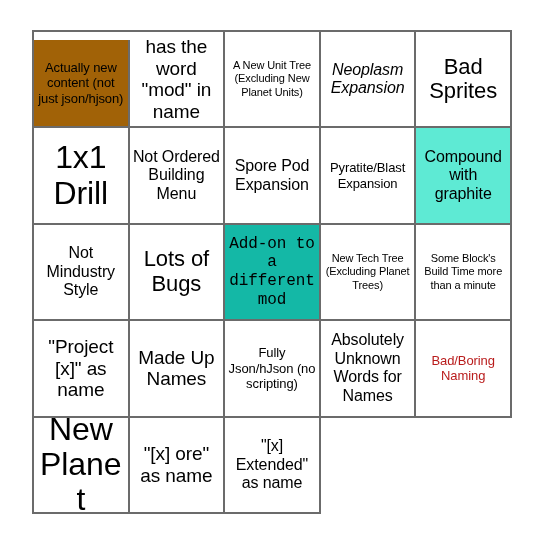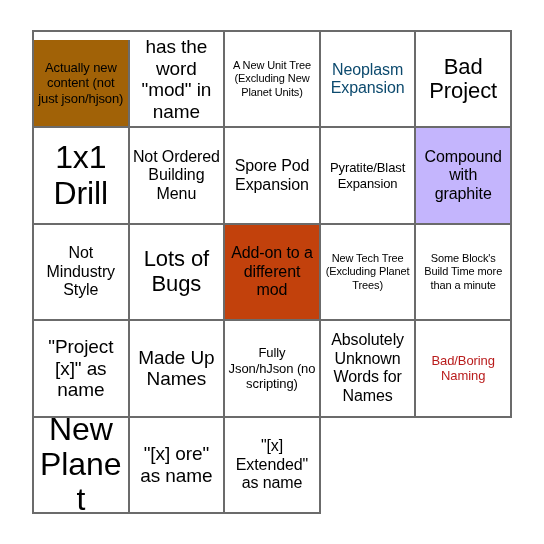--- a/index.html
+++ b/index.html
@@ -67,47 +67,47 @@
     <div class="bingo-cell" data-size="s" style="border-right-color: rgb(107, 107, 107); border-bottom-color: rgb(107, 107, 107); background: #a16207; margin-top: 8px;">
       <span class="cell-text" style="color: rgb(0, 0, 0);">Actually new content (not just json/hjson)</span>
     </div>
     <div class="bingo-cell" data-size="l" style="border-right-color: rgb(107, 107, 107); border-bottom-color: rgb(107, 107, 107); background: rgb(255, 255, 255);">
       <span class="cell-text" style="color: rgb(0, 0, 0);">has the word "mod" in name</span>
     </div>
     <div class="bingo-cell" data-size="xs" style="border-right-color: rgb(107, 107, 107); border-bottom-color: rgb(107, 107, 107); background: rgb(255, 255, 255);">
       <span class="cell-text" style="color: rgb(0, 0, 0);">A New Unit Tree (Excluding New Planet Units)</span>
     </div>
     <div class="bingo-cell" data-size="m" style="border-right-color: rgb(107, 107, 107); border-bottom-color: rgb(107, 107, 107); background: rgb(255, 255, 255);">
-      <span class="cell-text" style="color: #0c4a6e;">Neoplasm Expansion</span>
+      <span class="cell-text" style="color: #000000; font-style: italic;">Neoplasm Expansion</span>
     </div>
     <div class="bingo-cell" data-size="xl" style="border-right-color: rgb(107, 107, 107); border-bottom-color: rgb(107, 107, 107); background: rgb(255, 255, 255);">
-      <span class="cell-text" style="color: rgb(0, 0, 0);">Bad Project</span>
+      <span class="cell-text" style="color: rgb(0, 0, 0);">Bad Sprites</span>
     </div>
     <div class="bingo-cell" data-size="xxl" style="border-right-color: rgb(107, 107, 107); border-bottom-color: rgb(107, 107, 107); background: rgb(255, 255, 255);">
       <span class="cell-text" style="color: rgb(0, 0, 0);">1x1 Drill</span>
     </div>
     <div class="bingo-cell" data-size="m" style="border-right-color: rgb(107, 107, 107); border-bottom-color: rgb(107, 107, 107); background: rgb(255, 255, 255);">
       <span class="cell-text" style="color: rgb(0, 0, 0);">Not Ordered Building Menu</span>
     </div>
     <div class="bingo-cell" data-size="m" style="border-right-color: rgb(107, 107, 107); border-bottom-color: rgb(107, 107, 107); background: rgb(255, 255, 255);">
       <span class="cell-text" style="color: rgb(0, 0, 0);">Spore Pod Expansion</span>
     </div>
     <div class="bingo-cell" data-size="s" style="border-right-color: rgb(107, 107, 107); border-bottom-color: rgb(107, 107, 107); background: rgb(255, 255, 255);">
       <span class="cell-text" style="color: rgb(0, 0, 0);">Pyratite/Blast Expansion</span>
     </div>
-    <div class="bingo-cell" data-size="m" style="border-right-color: rgb(107, 107, 107); border-bottom-color: rgb(107, 107, 107); background: #c4b5fd;">
+    <div class="bingo-cell" data-size="m" style="border-right-color: rgb(107, 107, 107); border-bottom-color: rgb(107, 107, 107); background: #5eead4;">
       <span class="cell-text" style="color: rgb(0, 0, 0);">Compound with graphite</span>
     </div>
     <div class="bingo-cell" data-size="m" style="border-right-color: rgb(107, 107, 107); border-bottom-color: rgb(107, 107, 107); background: rgb(255, 255, 255);">
       <span class="cell-text" style="color: rgb(0, 0, 0);">Not Mindustry Style</span>
     </div>
     <div class="bingo-cell" data-size="xl" style="border-right-color: rgb(107, 107, 107); border-bottom-color: rgb(107, 107, 107); background: rgb(255, 255, 255);">
       <span class="cell-text" style="color: rgb(0, 0, 0);">Lots of Bugs</span>
     </div>
-    <div class="bingo-cell" data-size="m" style="border-right-color: rgb(107, 107, 107); border-bottom-color: rgb(107, 107, 107); background: #c2410c;">
+    <div class="bingo-cell" data-size="m" style="border-right-color: rgb(107, 107, 107); border-bottom-color: rgb(107, 107, 107); background: #14b8a6; font-family: Liberation Mono, monospace;">
       <span class="cell-text" style="color: rgb(0, 0, 0);">Add-on to a different mod</span>
     </div>
     <div class="bingo-cell" data-size="xs" style="border-right-color: rgb(107, 107, 107); border-bottom-color: rgb(107, 107, 107); background: rgb(255, 255, 255);">
       <span class="cell-text" style="color: rgb(0, 0, 0);">New Tech Tree (Excluding Planet Trees)</span>
     </div>
     <div class="bingo-cell" data-size="xs" style="border-right-color: rgb(107, 107, 107); border-bottom-color: rgb(107, 107, 107); background: rgb(255, 255, 255);">
       <span class="cell-text" style="color: rgb(0, 0, 0);">Some Block's Build Time more than a minute</span>
     </div>
     <div class="bingo-cell" data-size="l" style="border-right-color: rgb(107, 107, 107); border-bottom-color: rgb(107, 107, 107); background: rgb(255, 255, 255);">
       <span class="cell-text" style="color: rgb(0, 0, 0);">"Project [x]" as name</span>

